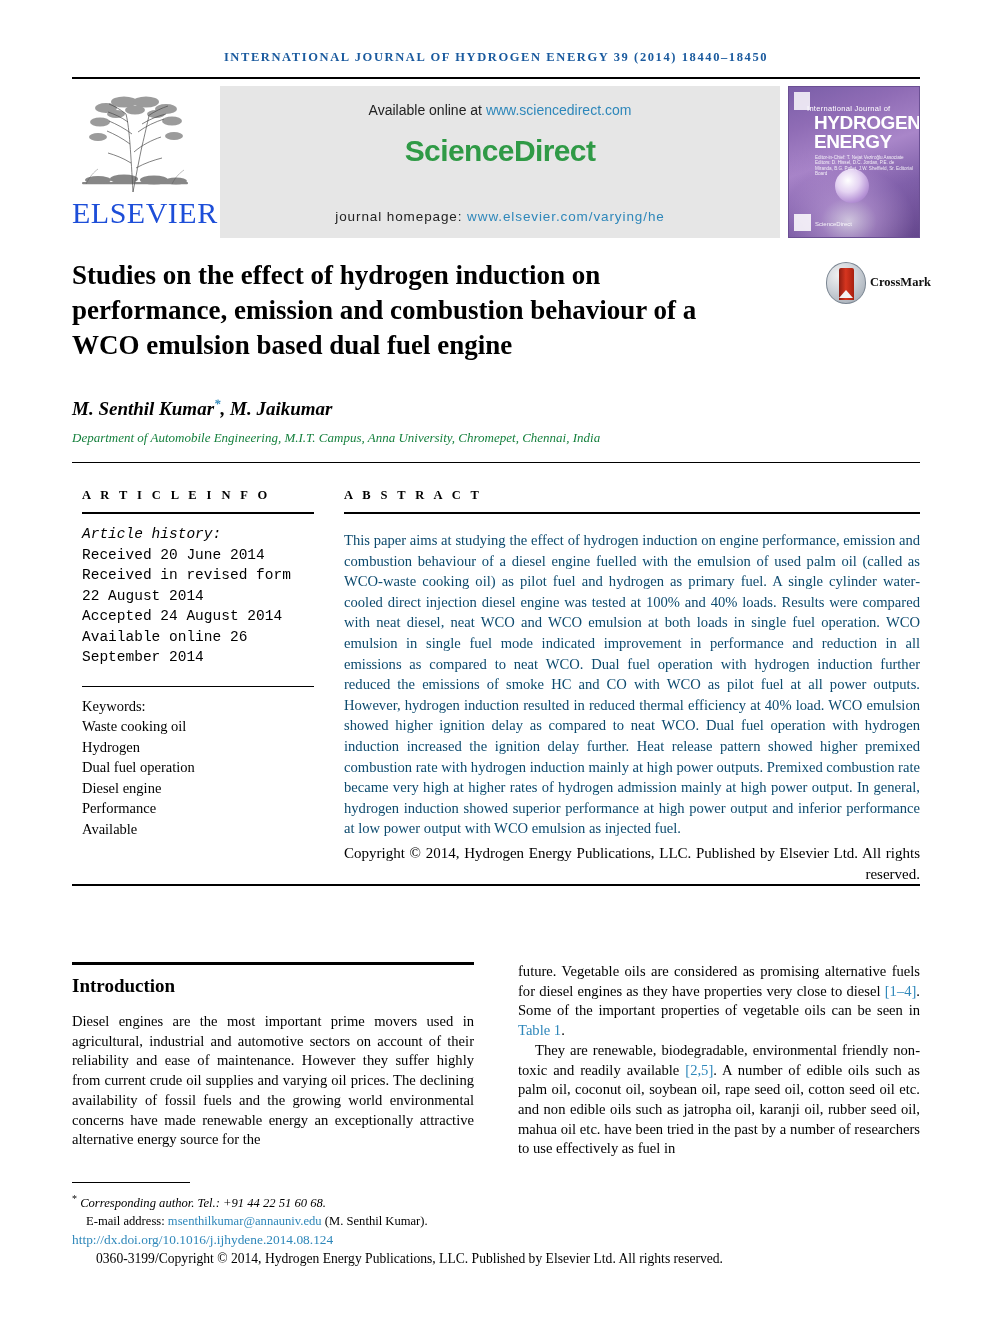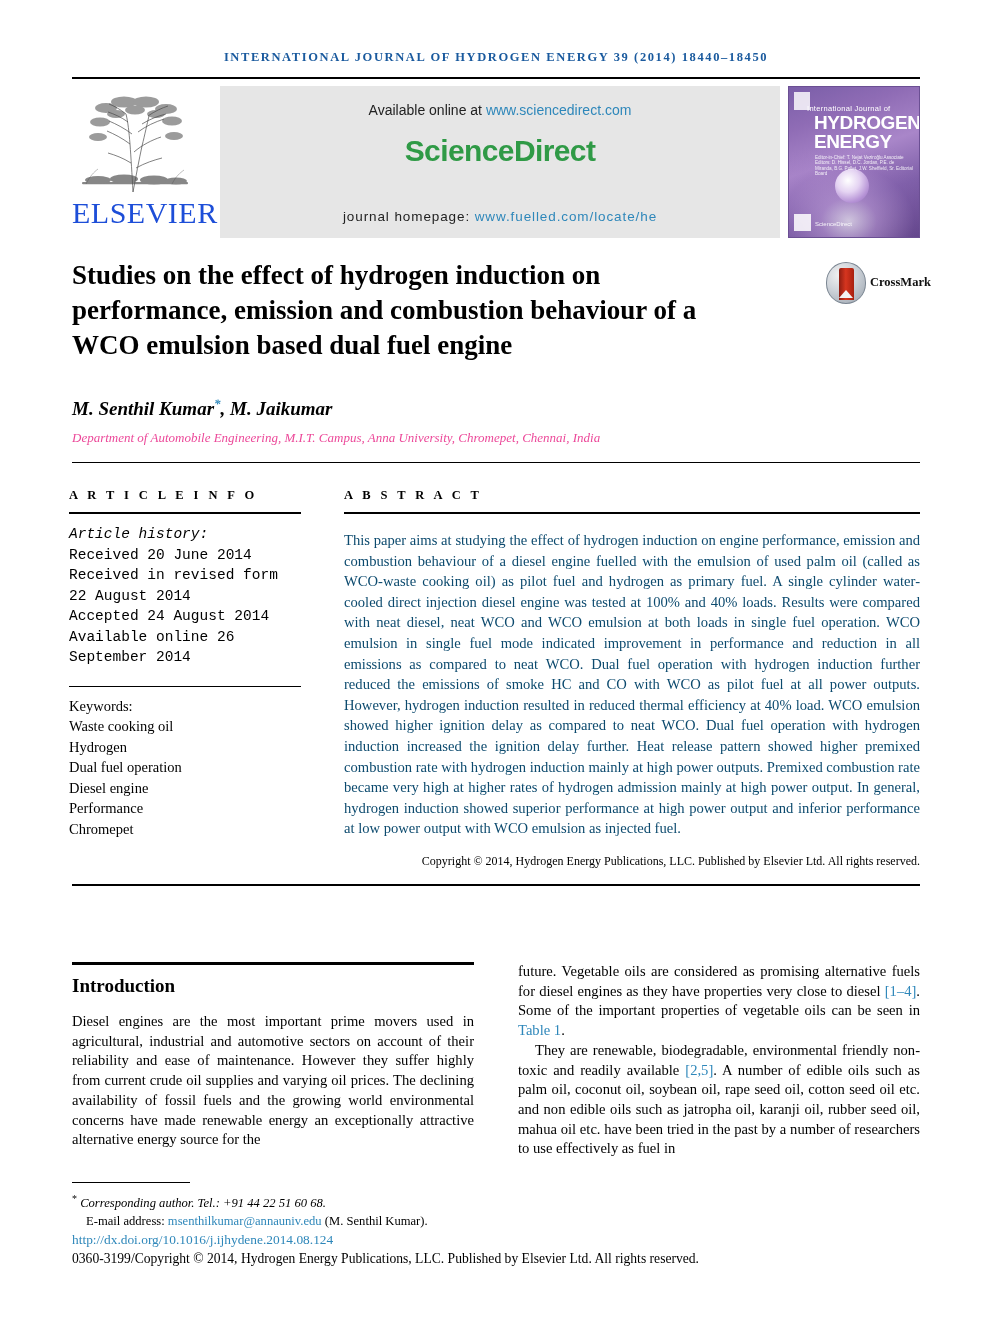--- a/index.html
+++ b/index.html
@@ -297,36 +297,36 @@
     vertical-align: super;
   }
   .affiliation {
     position: absolute;
     left: 72px;
     top: 430px;
     width: 780px;
     font-family: "Liberation Serif", serif;
     font-size: 13px;
     font-style: italic;
-    color: #ec4899;
+    color: #15803d;
   }
 
   .rule-underauth {
     position: absolute;
     left: 72px;
     top: 462px;
     width: 848px;
     height: 1px;
     background: #000;
   }
 
   
   .col-info {
     position: absolute;
-    left: 69px;
+    left: 82px;
     top: 488px;
     width: 232px;
   }
   .col-abs {
     position: absolute;
     left: 344px;
     top: 488px;
     width: 576px;
   }
   .sec-head {
@@ -365,23 +365,23 @@
   }
   .abs-body {
     margin-top: 16px;
     font-family: "Liberation Serif", serif;
     font-size: 14.6px;
     line-height: 20.6px;
     text-align: justify;
     color: #0c4a6e;
   }
   .abs-copy {
-    margin-top: 12px;
-    font-family: "Liberation Serif", serif;
-    font-size: 12px;
+    margin-top: 4px;
+    font-family: "Liberation Serif", serif;
+    font-size: 15px;
     line-height: 20.6px;
     text-align: justify;
     text-align-last: right;
   }
 
   .rule-abs-bot {
     position: absolute;
     left: 72px;
     top: 884px;
     width: 848px;
@@ -457,20 +457,21 @@
   .foot .star { font-size: 10px; vertical-align: super; }
   .foot-doi {
     margin-top: 1px;
     font-size: 13.4px;
     color: #2e87ba;
   }
   .foot-issn {
     margin-top: 2px;
     font-size: 13.6px;
     color: #000;
+    margin-left: 24px;
   }
 </style>
 </head>
 <body>
 
 <div class="page">
 
   <div class="runhead">International Journal of Hydrogen Energy 39 (2014) 18440–18450</div>
   <div class="rule-top"></div>
 
@@ -519,21 +520,21 @@
       </svg>
       <div class="elsevier-word">ELSEVIER</div>
     </div>
 
     <div class="sd-band">
       <div class="avail-line">
         <span>Available online at </span><span class="url">www.sciencedirect.com</span>
       </div>
       <div class="sd-logo">ScienceDirect</div>
       <div class="homepage-line">
-        <span>journal homepage: </span><span class="url">www.fuelled.com/locate/he</span>
+        <span>journal homepage: </span><span class="url">www.elsevier.com/varying/he</span>
       </div>
     </div>
 
     <div class="cover">
       <div class="cover-swirl"></div>
       <div class="cover-orb"></div>
       <div class="cover-elsev"></div>
       <div class="cover-sdmark"></div>
       <div class="cover-title-sm">International Journal of</div>
       <div class="cover-title-big">HYDROGEN ENERGY</div>
@@ -570,21 +571,21 @@
       <div>Available online 26 September 2014</div>
     </div>
     <div class="rule-mid"></div>
     <div class="kw-body">
       <div class="ital">Keywords:</div>
       <div>Waste cooking oil</div>
       <div>Hydrogen</div>
       <div>Dual fuel operation</div>
       <div>Diesel engine</div>
       <div>Performance</div>
-      <div>Chromepet</div>
+      <div>Available</div>
     </div>
   </div>
 
   <div class="col-abs">
     <div class="sec-head">A B S T R A C T</div>
     <div class="rule-thin"></div>
     <div class="abs-body">This paper aims at studying the effect of hydrogen induction on engine performance, emission and combustion behaviour of a diesel engine fuelled with the emulsion of used palm oil (called as WCO-waste cooking oil) as pilot fuel and hydrogen as primary fuel. A single cylinder water-cooled direct injection diesel engine was tested at 100% and 40% loads. Results were compared with neat diesel, neat WCO and WCO emulsion at both loads in single fuel operation. WCO emulsion in single fuel mode indicated improvement in performance and reduction in all emissions as compared to neat WCO. Dual fuel operation with hydrogen induction further reduced the emissions of smoke HC and CO with WCO as pilot fuel at all power outputs. However, hydrogen induction resulted in reduced thermal efficiency at 40% load. WCO emulsion showed higher ignition delay as compared to neat WCO. Dual fuel operation with hydrogen induction increased the ignition delay further. Heat release pattern showed higher premixed combustion rate with hydrogen induction mainly at high power outputs. Premixed combustion rate became very high at higher rates of hydrogen admission mainly at high power output. In general, hydrogen induction showed superior performance at high power output and inferior performance at low power output with WCO emulsion as injected fuel.</div>
     <div class="abs-copy">Copyright © 2014, Hydrogen Energy Publications, LLC. Published by Elsevier Ltd. All rights reserved.</div>
   </div>
 

